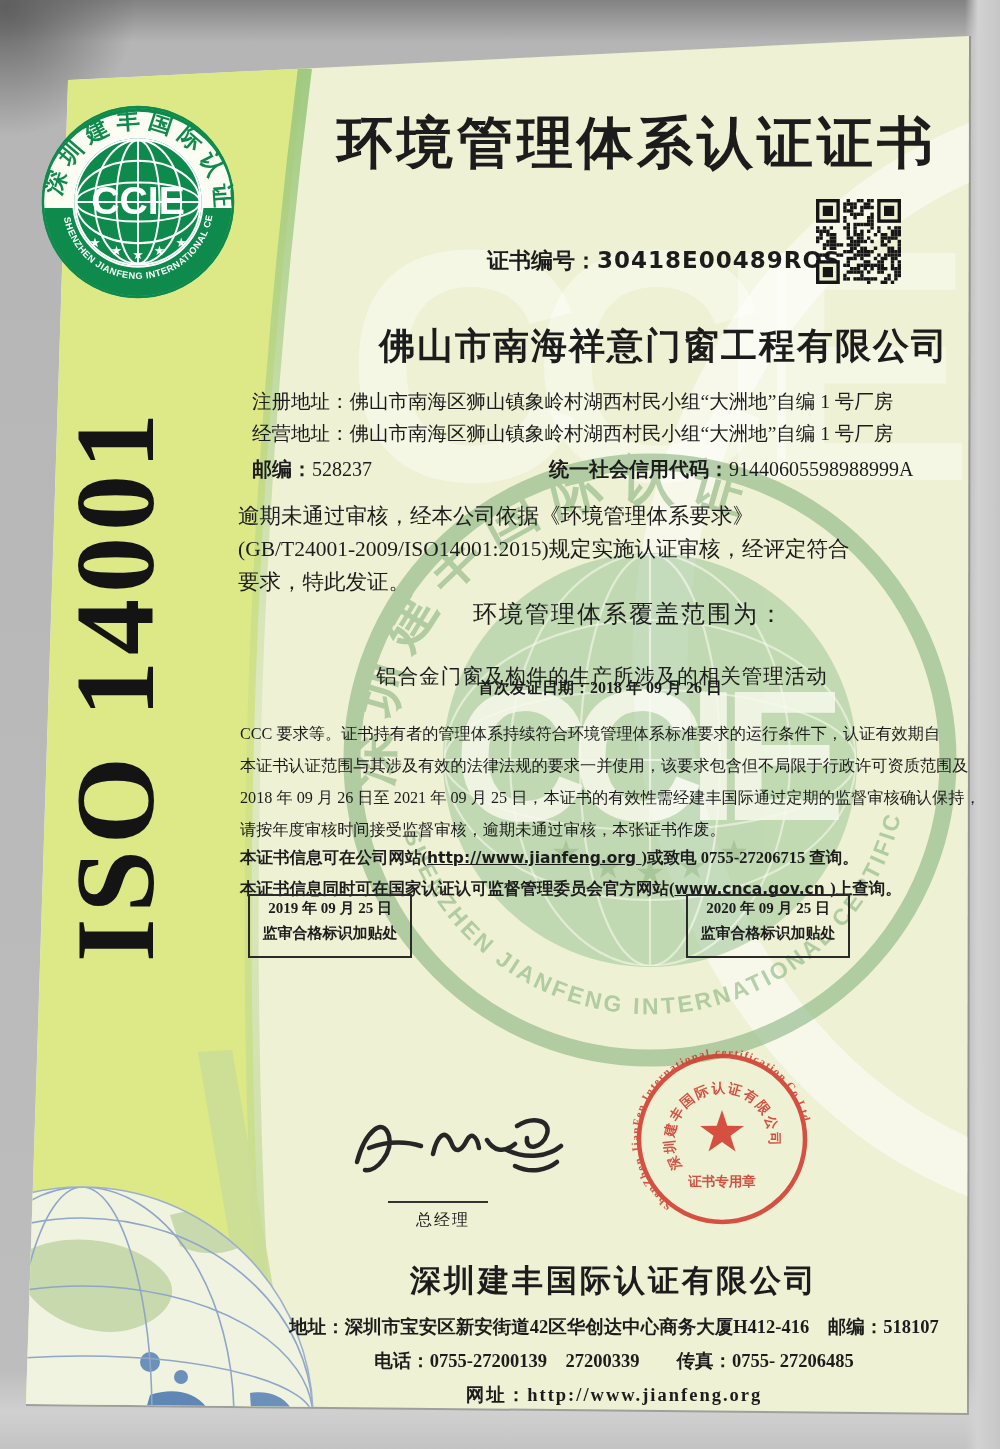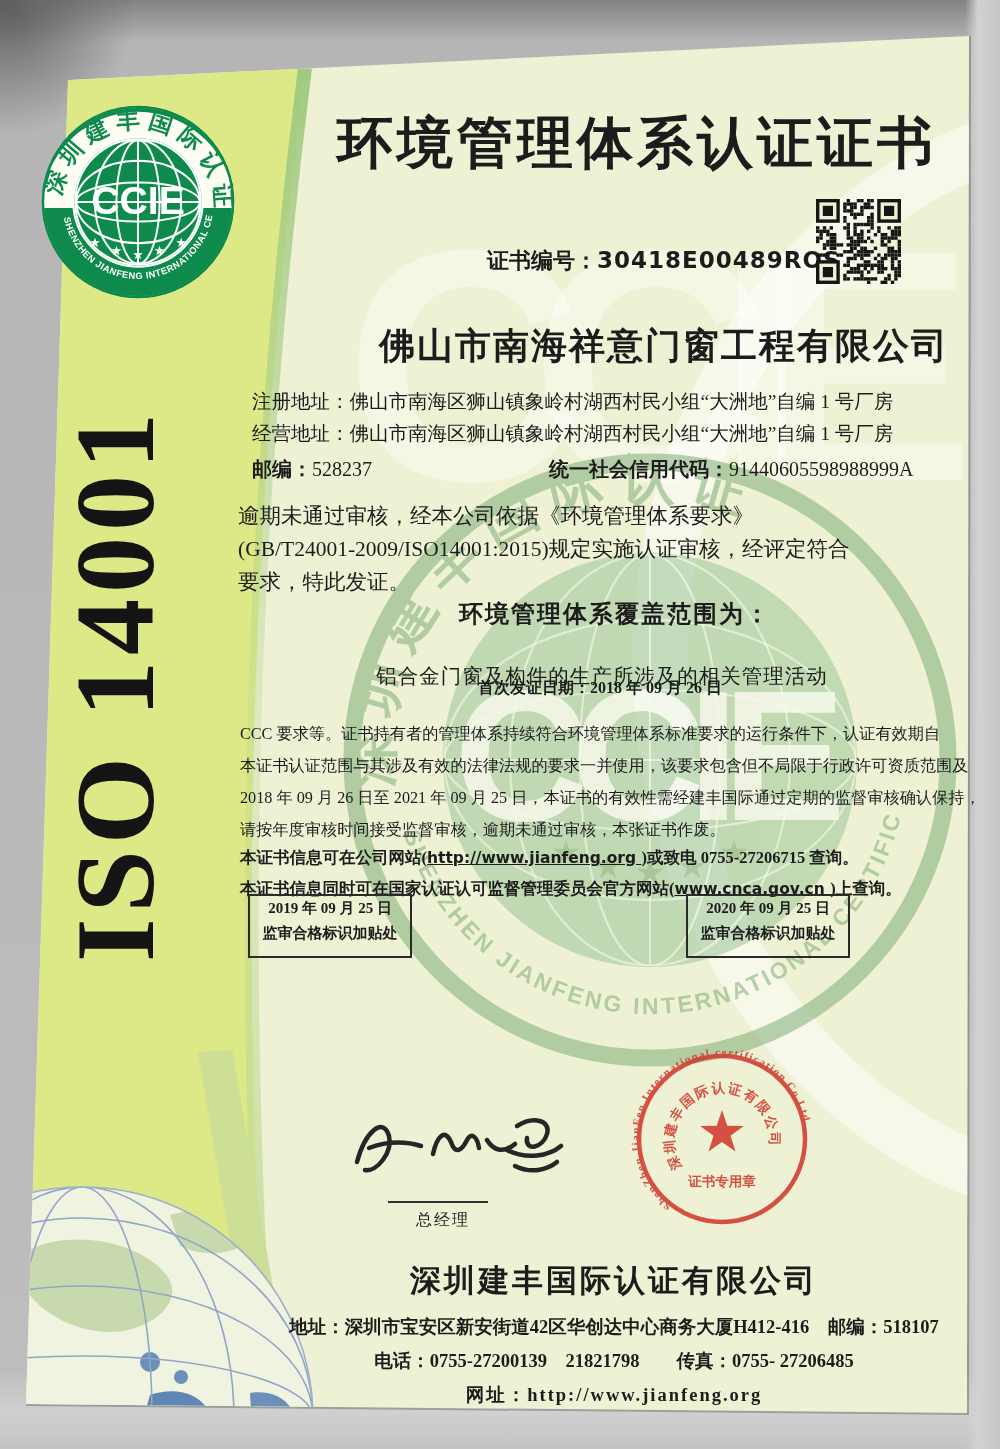--- a/index.html
+++ b/index.html
@@ -13,21 +13,21 @@
   .ctr{transform:translateX(-50%);}
   .b{font-weight:700;}
   .decor,.ovl{position:absolute;left:0;top:0;}
   .title{font-size:56px;letter-spacing:4px;font-weight:700;}
   .certline{font-size:22px;font-weight:700;}
   .certno{font-size:23px;letter-spacing:1px;font-family:"DejaVu Sans",sans-serif;font-weight:700;}
   .company{font-size:36px;font-weight:700;letter-spacing:2px;margin-left:34px;}
   .addr{font-size:19.5px;}
   .meta{font-size:20px;}
   .para{font-size:21.5px;line-height:33px;}
-  .scopetitle{font-size:24px;font-weight:700;letter-spacing:2px;}
+  .scopetitle{font-size:24px;font-weight:400;letter-spacing:2px;margin-left:14px;}
   .scope{font-size:20.5px;letter-spacing:1px;margin-top:21px;}
   .firstissue{font-size:16px;font-weight:700;}
   .terms{font-size:16.2px;line-height:32px;}
   .query{font-size:16.5px;font-weight:700;}
   .qurl{font-family:"DejaVu Sans",sans-serif;font-size:15.5px;text-decoration:underline;}
   .stickbox{position:absolute;width:160px;height:60px;border:2px solid #2a2a2a;text-align:center;
     font-size:15px;font-weight:700;line-height:25px;box-sizing:content-box;}
   .issuername{font-size:31px;font-weight:700;letter-spacing:3px;font-family:"DejaVu Sans","Liberation Sans",sans-serif;}
   .issuerline{font-size:18.5px;font-weight:700;}
   .sigtitle{font-size:16px;letter-spacing:2px;}
@@ -481,19 +481,19 @@
     </text>
     <path transform="translate(0,-6) scale(0.85)" fill="#d23a2e" d="M0,-27 L6.2,-8.5 L25.7,-8.3 L10,3.2 L15.9,21.8 L0,10.5 L-15.9,21.8 L-10,3.2 L-25.7,-8.3 L-6.2,-8.5 Z"></path>
     <text y="47" font-size="13.5" font-weight="bold" fill="#d23a2e" text-anchor="middle" font-family="Liberation Serif, serif">证书专用章</text>
   </svg>
 
   <div class="t issuername ctr" style="left:614px;top:1260px;">深圳建丰国际认证有限公司</div>
   <div class="t issuerline ctr" style="left:614px;top:1314px;">
     <span>地址：</span><span>深圳市宝安区新安街道42区华创达中心商务大厦H412-416</span><span>　邮编：</span><span>518107</span>
   </div>
   <div class="t issuerline ctr" style="left:614px;top:1348px;">
-    <span>电话：</span><span>0755-27200139　21821798</span><span>　　传真：</span><span>0755- 27206485</span>
+    <span>电话：</span><span>0755-27200139　27200339</span><span>　　传真：</span><span>0755- 27206485</span>
   </div>
   <div class="t issuerline ctr" style="left:614px;top:1382px;letter-spacing:2px;">
     <span>网址：</span><span>http://www.jianfeng.org</span>
   </div>
 
 </div>
 
 </body></html>

